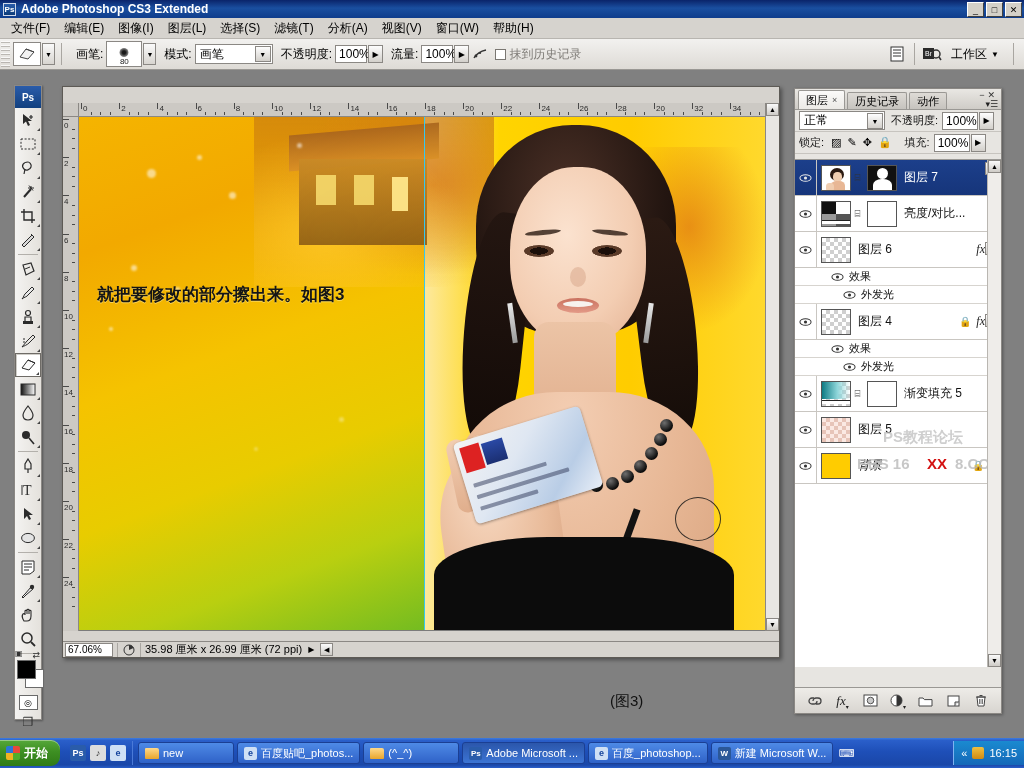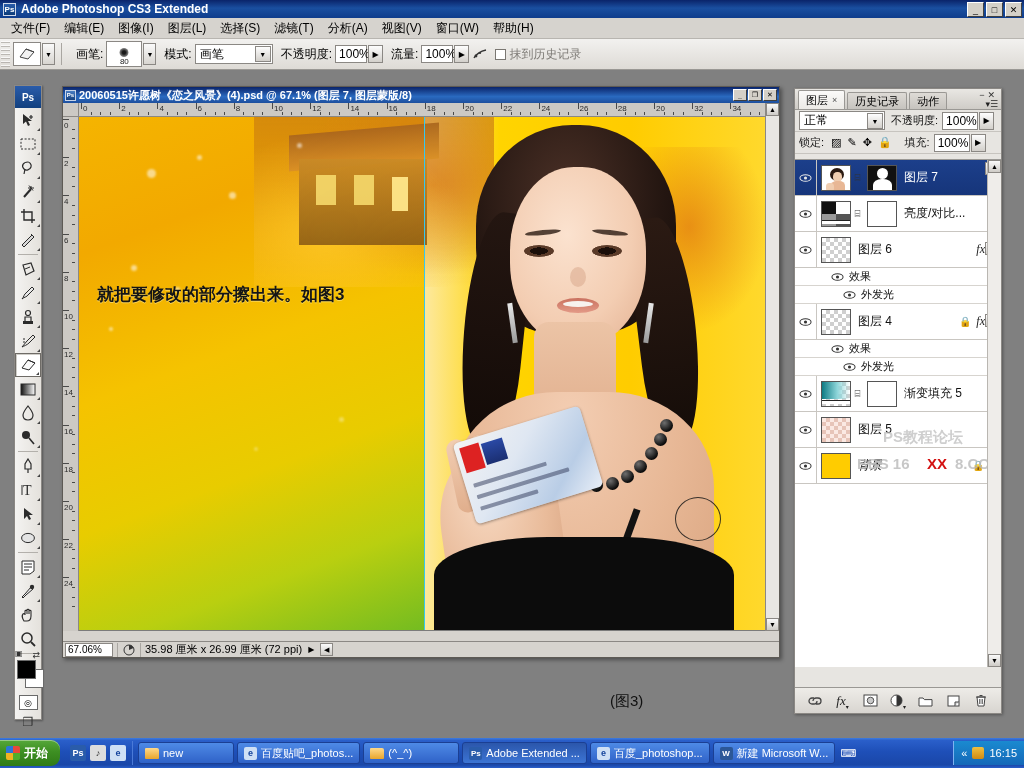--- a/index.html
+++ b/index.html
@@ -309,20 +309,44 @@
       <svg width="18" height="14" viewBox="0 0 18 14">
           <path d="M3 11 C6 6, 10 4, 15 3" stroke="#333" stroke-width="1.4" fill="none"></path>
           <circle cx="5" cy="9" r="1.4" fill="#333"></circle>
           <circle cx="9" cy="6" r="1.1" fill="#333"></circle>
         </svg>
     </div>
     <div style="display:flex;align-items:center;margin-left:4px">
       <div class="chk"></div>
       <span style="font-size:12px;color:#7d7a75">抹到历史记录</span>
     </div>
+    <div class="optright">
+      <div class="icobtn">
+        <svg width="14" height="16" viewBox="0 0 14 16">
+            <rect x="1" y="1" width="12" height="14" fill="#fff" stroke="#333"></rect>
+            <line x1="3" y1="4" x2="11" y2="4" stroke="#333"></line>
+            <line x1="3" y1="7" x2="11" y2="7" stroke="#333"></line>
+            <line x1="3" y1="10" x2="11" y2="10" stroke="#333"></line>
+          </svg>
+      </div>
+      <div class="sep"></div>
+      <div class="icobtn">
+        <svg width="20" height="16" viewBox="0 0 20 16">
+            <rect x="1" y="2" width="11" height="11" fill="#2b2b2b"></rect>
+            <text x="3" y="10" font-size="7" fill="#fff" font-family="sans-serif">Br</text>
+            <circle cx="14" cy="8" r="4" fill="none" stroke="#333" stroke-width="1.5"></circle>
+            <line x1="17" y1="11" x2="19" y2="14" stroke="#333" stroke-width="1.5"></line>
+          </svg>
+      </div>
+      <div style="display:flex;align-items:center;margin:0 8px">
+        <span style="font-size:12px">工作区</span>
+        <span style="font-size:8px;margin-left:4px">▼</span>
+      </div>
+      <div class="sep"></div>
+    </div>
   </div>
 
   <div class="toolbox">
     <div class="tb-head">Ps</div>
     <div class="tool">
         <svg width="16" height="16" viewBox="0 0 16 16">
           <path d="M3 2 L3 12 L6 9.5 L8 14 L10 13 L8 9 L12 9 Z" fill="#2b2b2b"></path>
           <path d="M11 3 L11 7 M9 5 L13 5" stroke="#2b2b2b" stroke-width="1.2"></path>
         </svg>
         <span class="tri"></span>
@@ -483,29 +507,20 @@
     </div>
     <div style="display:flex;justify-content:center;margin-top:3px">
       <div style="width:19px;height:15px;border:1px solid #6a6a6a;background:#fff;display:flex;align-items:center;justify-content:center;font-size:9px;box-sizing:border-box">◎</div>
     </div>
     <div style="display:flex;justify-content:center;margin-top:5px">
       <div style="font-size:12px;color:#333;position:relative">❐<span class="tri" style="right:-4px;bottom:-1px"></span></div>
     </div>
   </div>
 
   <div class="docwin">
-    <div class="doctitle">
-      <div class="doc-ps">Ps</div>
-      <span>20060515许愿树《恋之风景》(4).psd @ 67.1% (图层 7, 图层蒙版/8)</span>
-      <div class="docbtns">
-        <div class="docbtn">_</div>
-        <div class="docbtn">❐</div>
-        <div class="docbtn">✕</div>
-      </div>
-    </div>
 
     <div class="ruler-corner"></div>
     <div class="ruler-h" id="rulerH">
         <div class="rtick" style="left: 2px; top: 0px; width: 1px; height: 6px;"></div>
         <div class="rlab" style="left: 4px; top: 1px;">0</div>
         <div class="rtick" style="left: 11.55px; top: 9px; width: 1px; height: 3px;"></div>
         <div class="rtick" style="left: 21.1px; top: 9px; width: 1px; height: 3px;"></div>
         <div class="rtick" style="left: 30.65px; top: 9px; width: 1px; height: 3px;"></div>
         <div class="rtick" style="left: 40.2px; top: 0px; width: 1px; height: 6px;"></div>
         <div class="rlab" style="left: 42.2px; top: 1px;">2</div>
@@ -1029,21 +1044,21 @@
       <div class="tbtn">
         <span style="width:13px;height:13px;background:#cfe0f5;color:#16449c;font-size:9px;font-weight:bold;display:flex;align-items:center;justify-content:center;border-radius:2px">e</span>
         <span>百度贴吧_photos...</span>
       </div>
       <div class="tbtn">
         <span class="folder"></span>
         <span>(^_^)</span>
       </div>
       <div class="tbtn active">
         <span style="width:13px;height:13px;background:#2a5caa;color:#fff;font-size:8px;font-weight:bold;display:flex;align-items:center;justify-content:center;border-radius:2px">Ps</span>
-        <span>Adobe Extended ...</span>
+        <span>Adobe Microsoft ...</span>
       </div>
       <div class="tbtn">
         <span style="width:13px;height:13px;background:#cfe0f5;color:#16449c;font-size:9px;font-weight:bold;display:flex;align-items:center;justify-content:center;border-radius:2px">e</span>
         <span>百度_photoshop...</span>
       </div>
       <div class="tbtn">
         <span style="width:13px;height:13px;background:#2b5797;color:#fff;font-size:8px;font-weight:bold;display:flex;align-items:center;justify-content:center;border-radius:2px">W</span>
         <span>新建 Microsoft W...</span>
       </div>
       <div style="width:20px;height:18px;display:flex;align-items:center;justify-content:center;color:#fff;font-size:11px">⌨</div>

